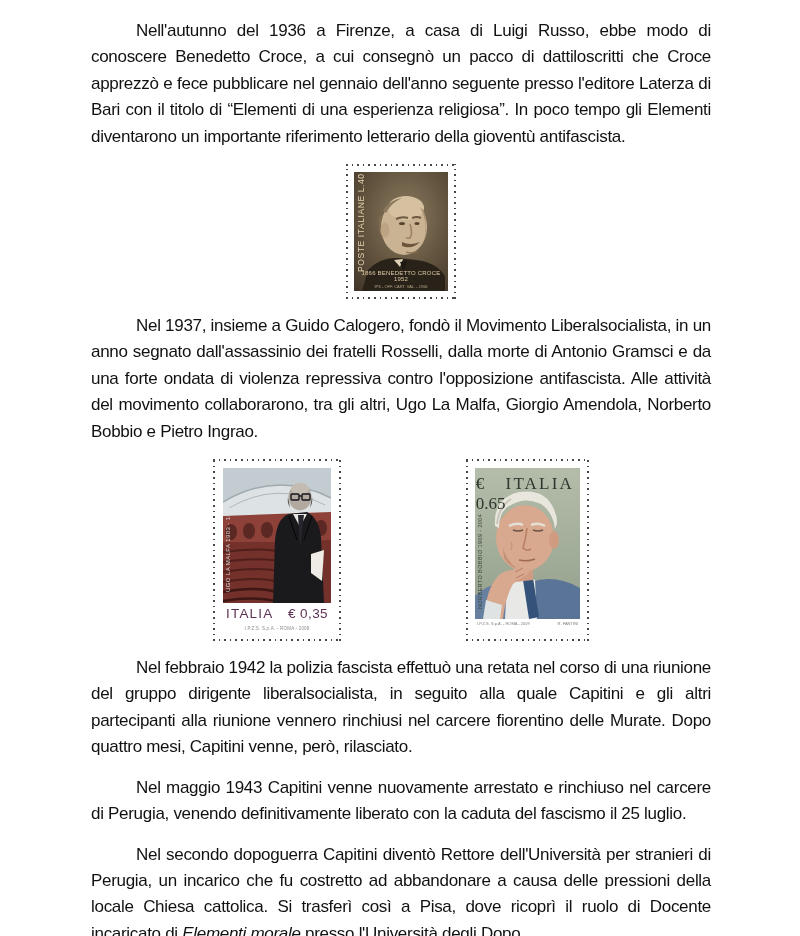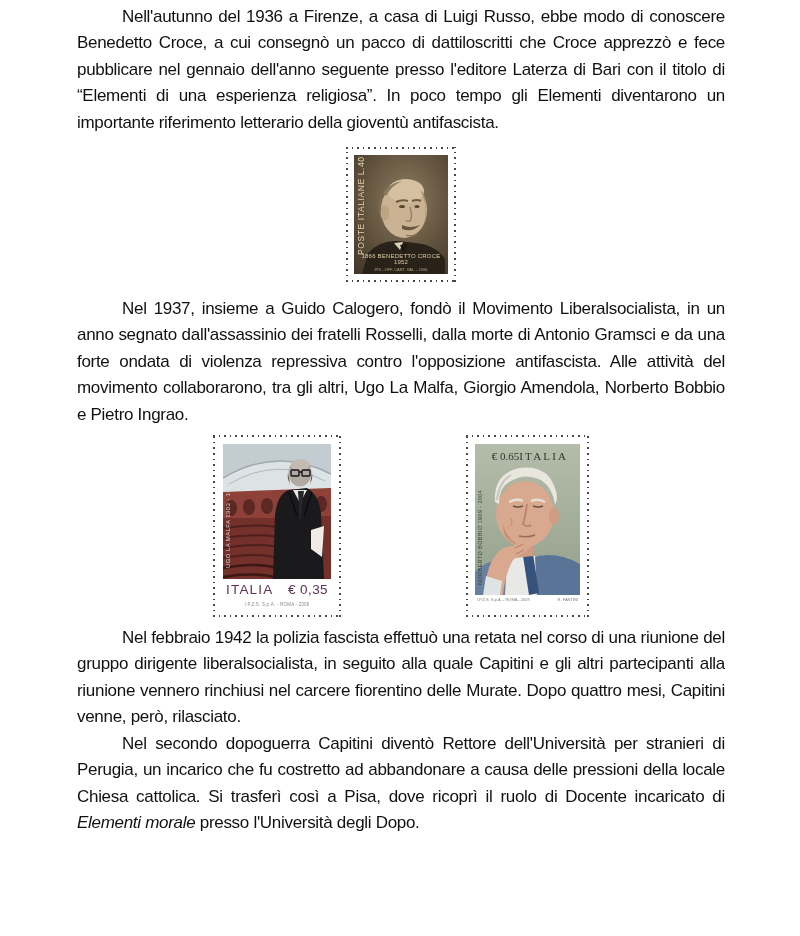--- a/index.html
+++ b/index.html
@@ -7,21 +7,21 @@
     position:relative;
     width:800px;height:936px;
     box-sizing:border-box;
     padding:4px 75px 0 77px;
     background:#ffffff;
     overflow:hidden;
     font-family:"Liberation Sans",sans-serif;
     color:#111111;
   }
   p.para{
-    margin:0;
+    margin:14px;
     font-size:17px;
     line-height:26.4px;
     letter-spacing:-0.3px;
     text-align:justify;
     text-indent:45px;
   }
   p.para em{font-style:italic;}
   .spaced{margin-top:9px;}
 
   
@@ -76,22 +76,22 @@
   .lm-print{
     position:absolute;left:0;right:0;top:167px;
     text-align:center;font-size:4.5px;color:#8c8c8c;letter-spacing:0.2px;
   }
 
   
   .stamp-bobbio{width:123px;height:182px;}
   .bb-svg{position:absolute;left:9px;top:9px;}
   .bb-top{
     position:absolute;left:20px;right:15px;top:15px;
-    display:flex;justify-content:center;align-items:baseline;
-    font-family:"Liberation Serif",serif;color:#2d372f;font-size:11px;
+    display:flex;justify-content:flex-end;align-items:baseline;
+    font-family:"Liberation Serif",serif;color:#2d372f;font-size:17px;
   }
   .bb-country{letter-spacing:2.2px;}
   .bb-side{
     position:absolute;left:11px;top:28px;height:122px;
     font-size:5.5px;letter-spacing:0.4px;color:#3a443b;
     display:flex;align-items:center;
   }
   .bb-print{
     position:absolute;left:11px;right:11px;top:162px;
     display:flex;justify-content:space-between;
@@ -225,16 +225,17 @@
       <div class="bb-print">
         <span>I.P.Z.S. S.p.A. - ROMA - 2009</span>
         <span>R. FANTINI</span>
       </div>
     </div>
 
   </div>
 
   <p class="para">Nel febbraio 1942 la polizia fascista effettuò una retata nel corso di una riunione del gruppo dirigente liberalsocialista, in seguito alla quale Capitini e gli altri partecipanti alla riunione vennero rinchiusi nel carcere fiorentino delle Murate. Dopo quattro mesi, Capitini venne, però, rilasciato.</p>
 
+  <p class="para spaced">Nel maggio 1943 Capitini venne nuovamente arrestato e rinchiuso nel carcere di Perugia, venendo definitivamente liberato con la caduta del fascismo il 25 luglio.</p>
 
   <p class="para spaced"><span>Nel secondo dopoguerra Capitini diventò Rettore dell'Università per stranieri di Perugia, un incarico che fu costretto ad abbandonare a causa delle pressioni della locale Chiesa cattolica. Si trasferì così a Pisa, dove ricoprì il ruolo di Docente incaricato di </span><em>Elementi morale</em><span> presso l'Università degli Dopo.</span></p>
 
 </div>
 
 </body></html>

